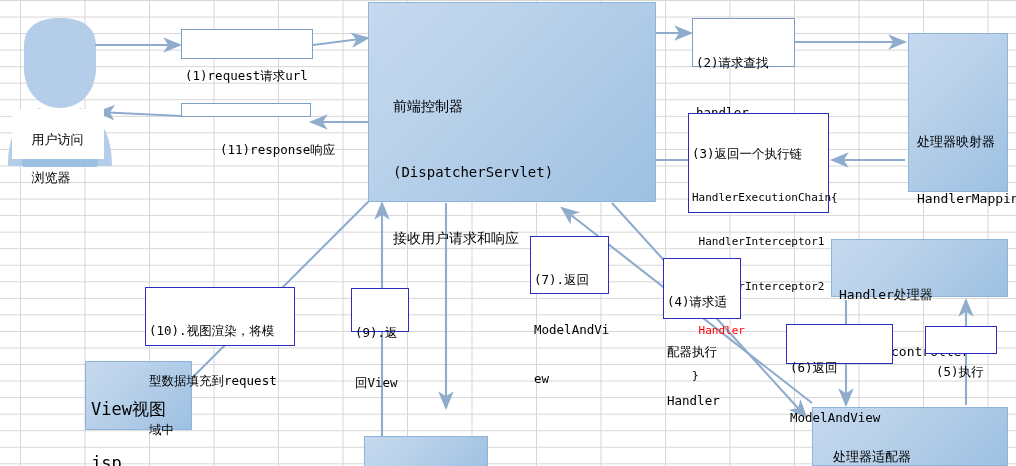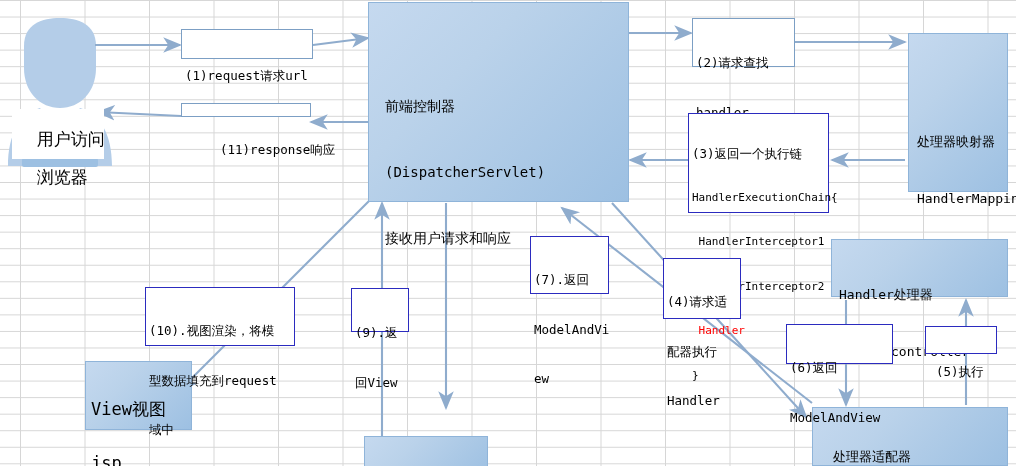--- a/index.html
+++ b/index.html
@@ -48,21 +48,21 @@
   .lbl.blue{border:1px solid #2b2bbf;}
   .lbl.soft{border:1px solid #7c9fc4;}
   .red{color:#ff0000;}
   svg.arrows{position:absolute;left:0;top:0;width:1016px;height:466px;z-index:2;pointer-events:none;}
   .person{position:absolute;z-index:1;}
   .persontext{
     position:absolute;
     background:#ffffff;
     border:none;
     font-family:"DejaVu Sans","Liberation Sans",sans-serif;
-    font-size:17px;line-height:19px;white-space:pre;
+    font-size:13px;line-height:19px;white-space:pre;
     color:#000;z-index:3;padding:2px 3px;
   }
   .z5{z-index:5;}
 </style>
 </head>
 <body>
 
 <div id="canvas">
 
   <svg class="arrows" viewBox="0 0 1016 466">
@@ -113,21 +113,21 @@
       <path d="M2,150 C2,118 14,98 34,92 L54,122 L74,92 C94,98 106,118 106,150 Z" fill="#b4cde8"></path>
 
       <rect x="16" y="142" width="76" height="9" rx="2" fill="#9dc0e2"></rect>
     </svg>
   </div>
   <div class="persontext" style="left:12px;top:109px;width:86px;height:46px;">
     <span>用户访问</span><br>
     <span>浏览器</span>
   </div>
 
-  <div class="sbox z5" style="left:368px;top:2px;width:261px;height:200px;font-size:14px;line-height:22px;padding:48px 0 0 16px;">
+  <div class="sbox z5" style="left:368px;top:2px;width:288px;height:200px;font-size:14px;line-height:22px;padding:48px 0 0 24px;">
     <div>前端控制器</div>
     <div>(DispatcherServlet)</div>
     <div>接收用户请求和响应</div>
   </div>
 
   <div class="sbox z5" style="left:908px;top:33px;width:100px;height:159px;font-size:13px;line-height:19px;padding:60px 0 0 8px;">
     <div>处理器映射器</div>
     <div>HandlerMapping</div>
   </div>
 

